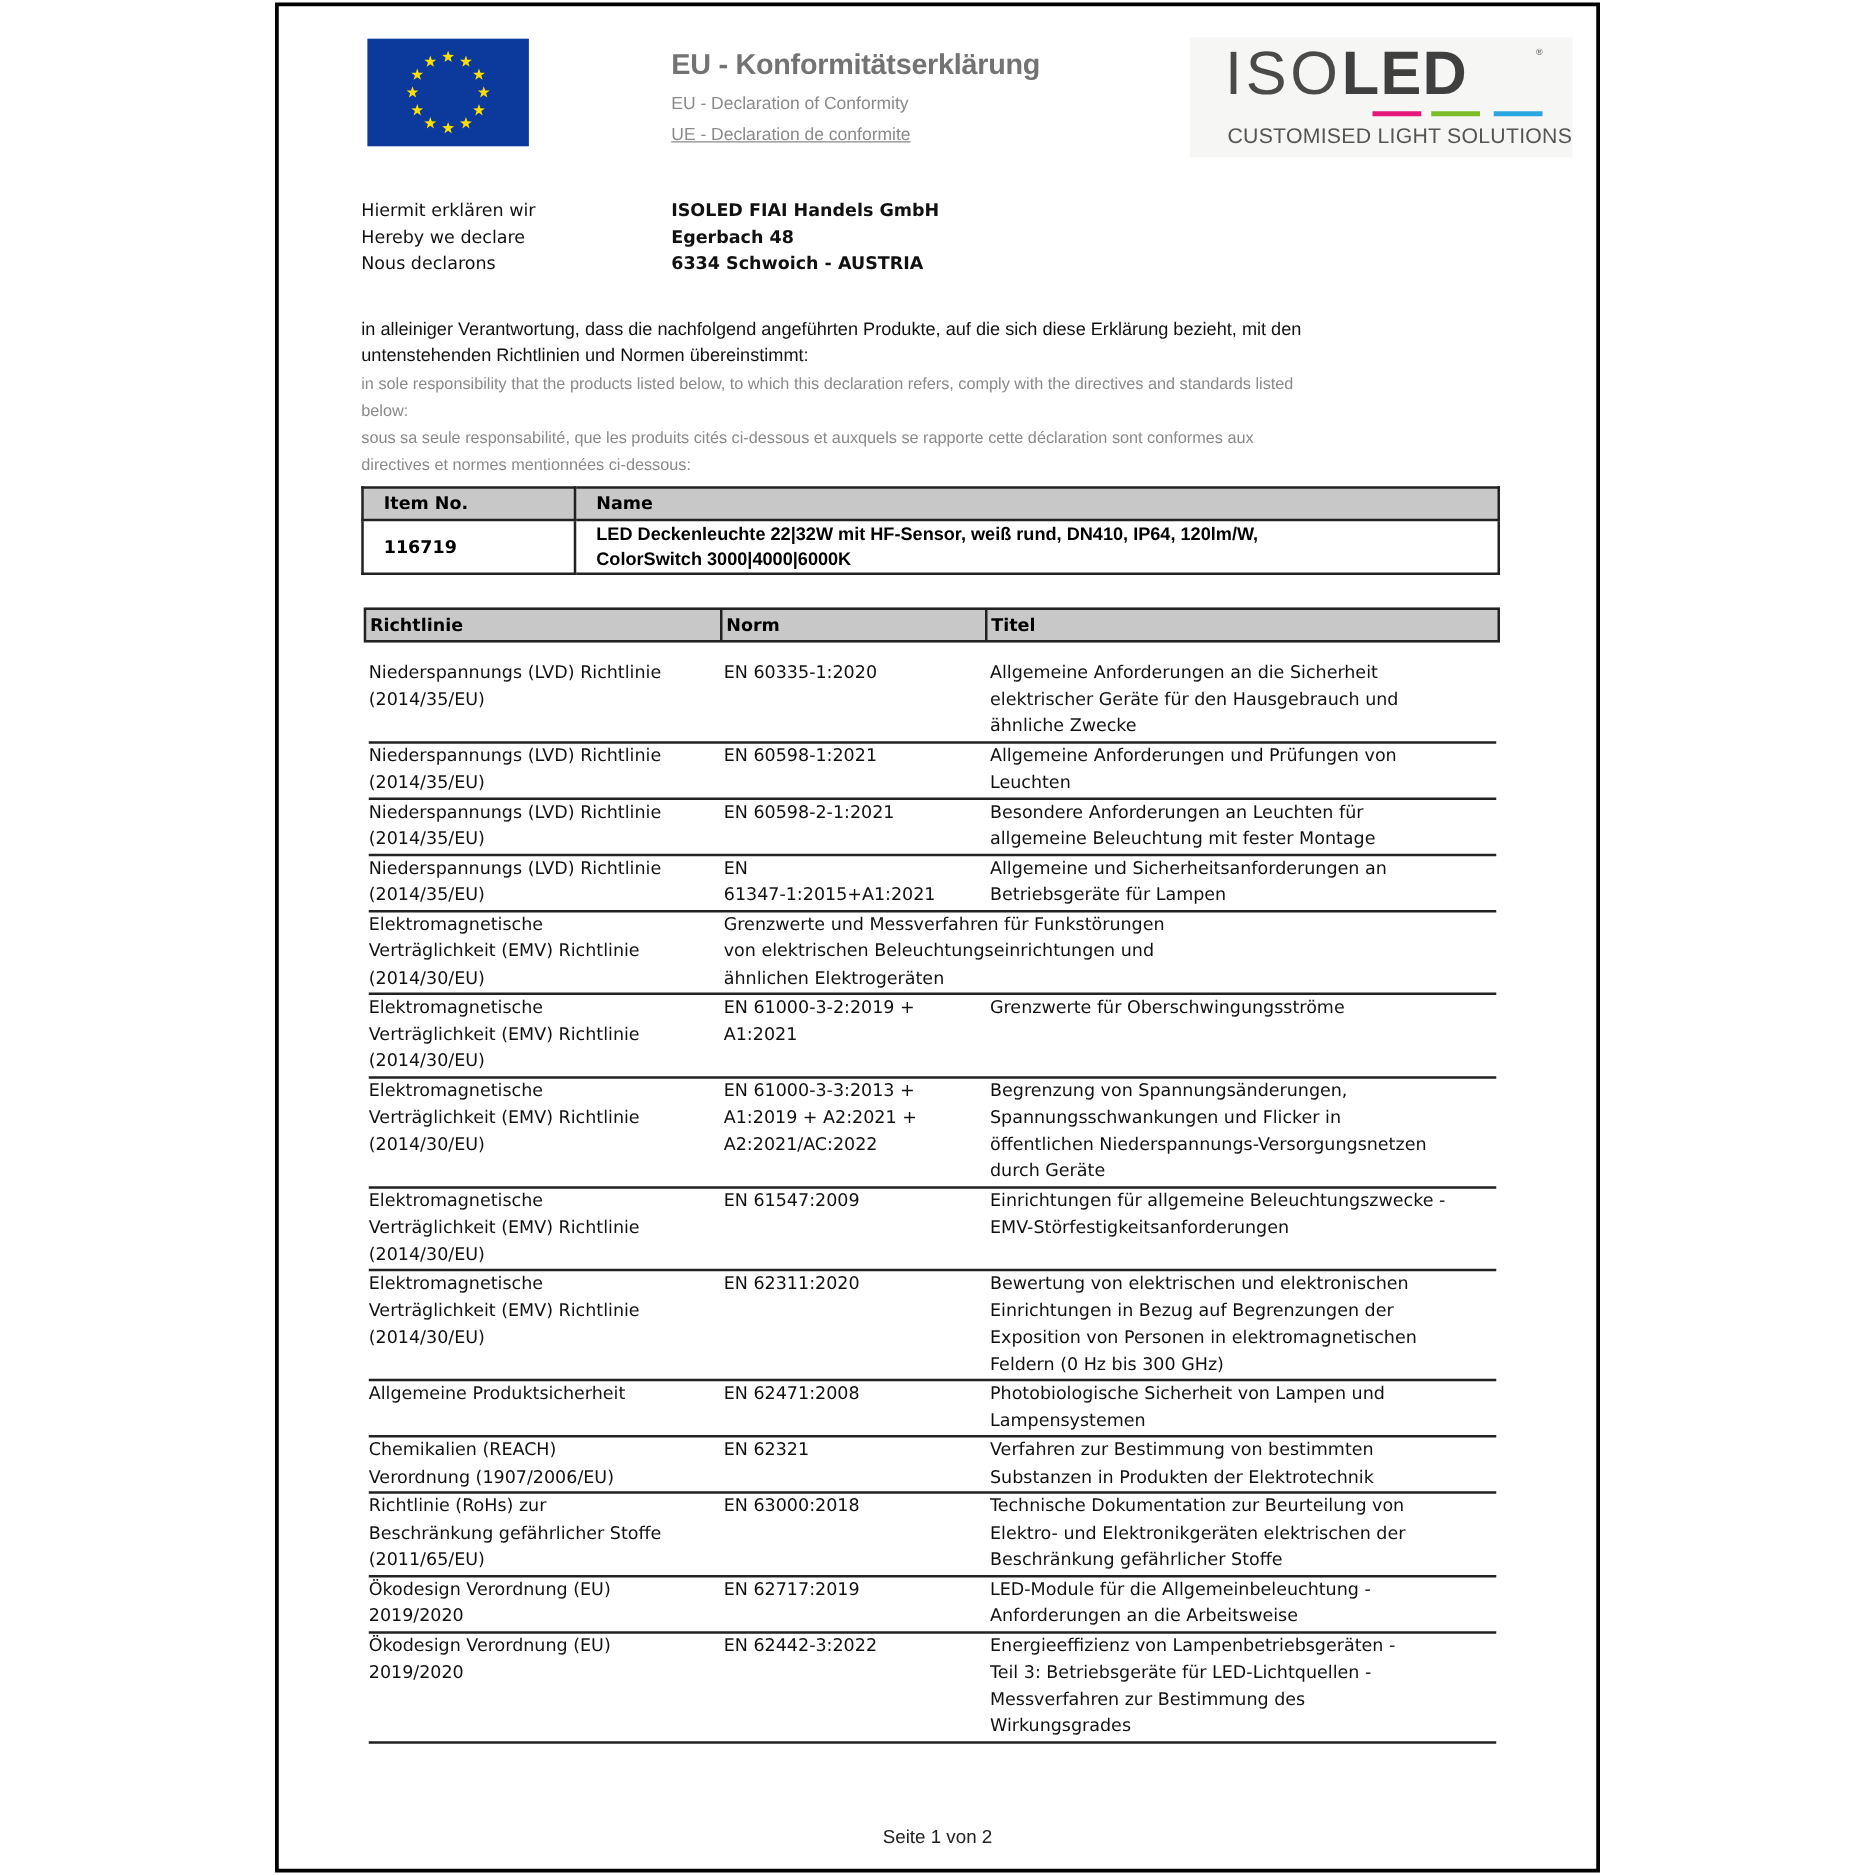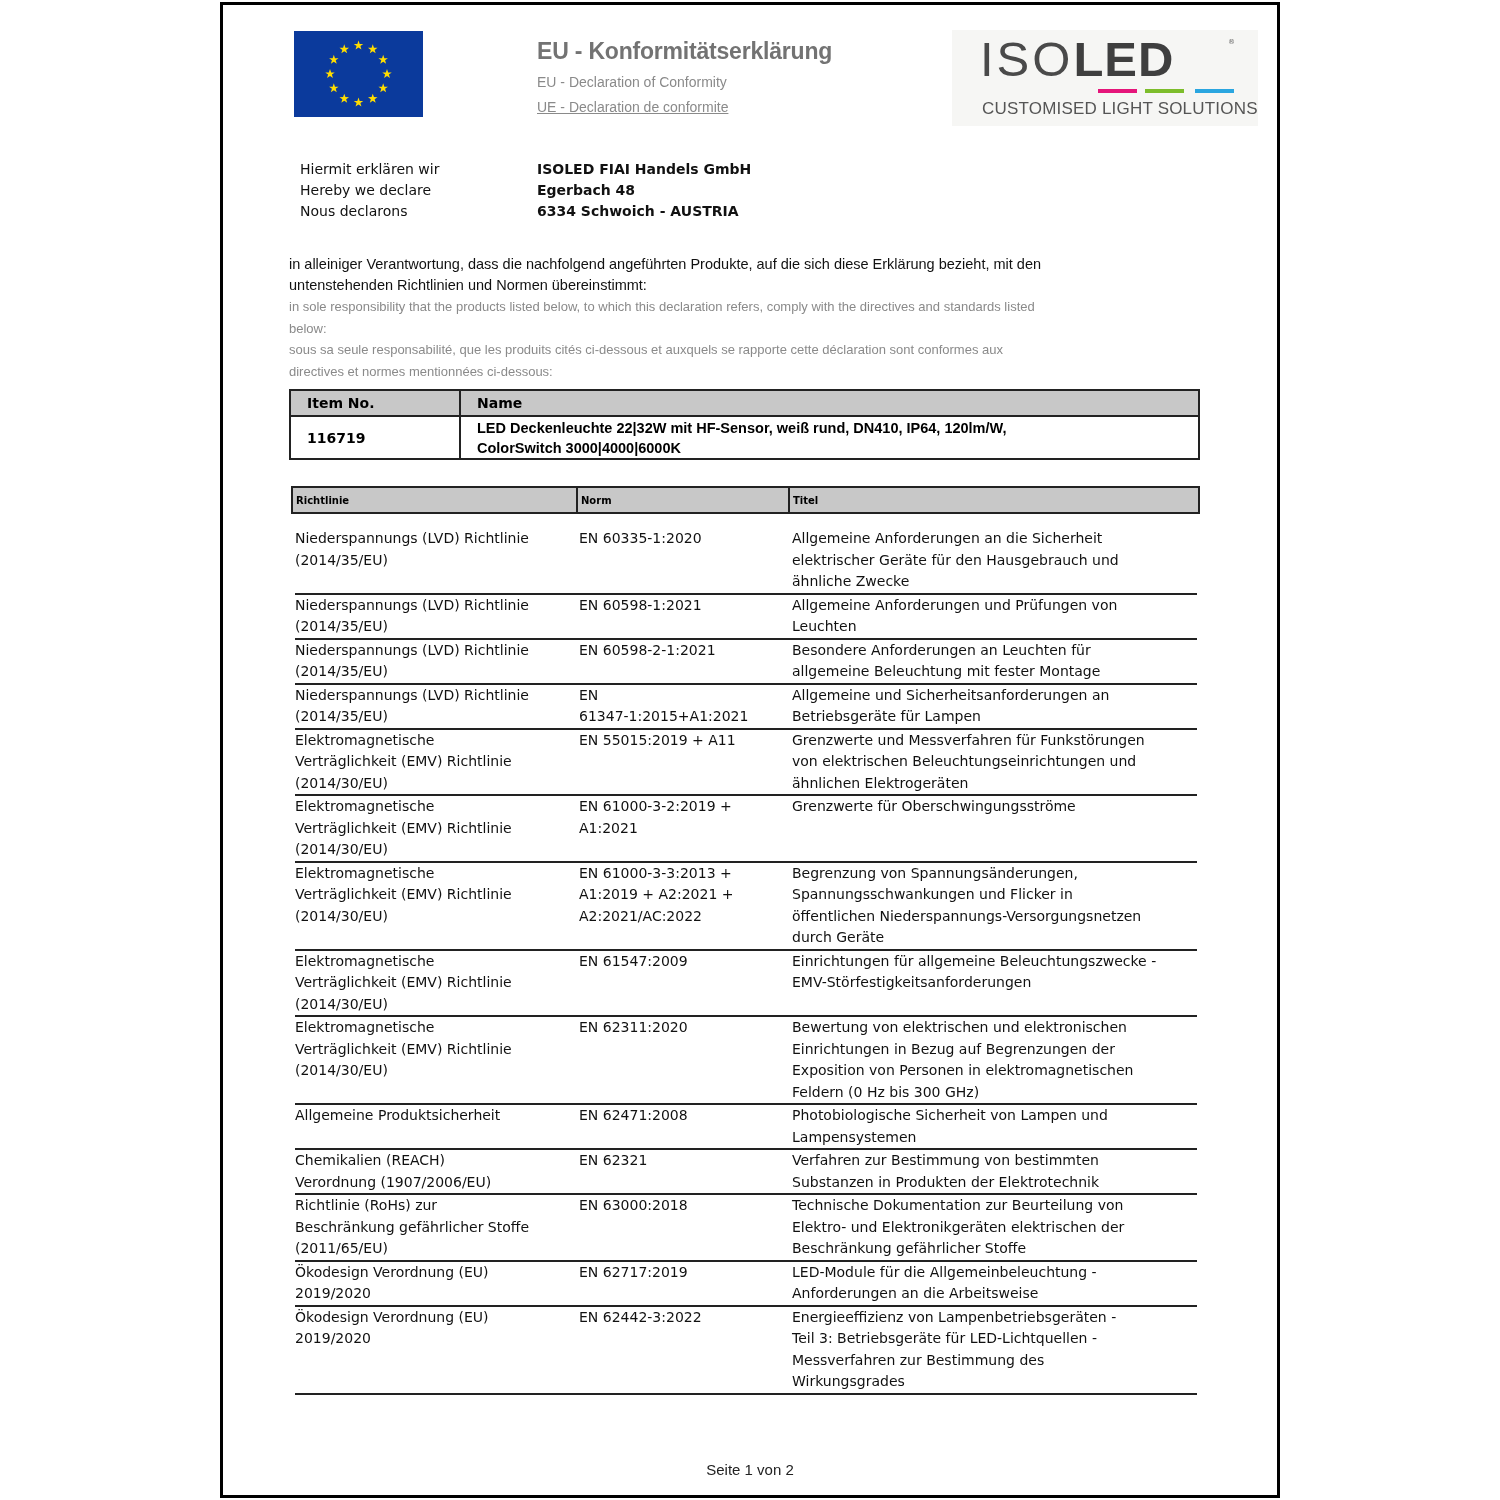--- a/index.html
+++ b/index.html
@@ -44,21 +44,21 @@
   .logo-bar { position: absolute; top: 59px; height: 4px; width: 39px; }
   .logo-bar.b1 { left: 146px; background: #e5157a; }
   .logo-bar.b2 { left: 193px; background: #7dbd2b; }
   .logo-bar.b3 { left: 243px; background: #2aa6e0; }
   .logo-tag {
     position: absolute; left: 30px; top: 69px; font-family: "Liberation Sans", sans-serif;
     font-size: 17px; color: #555; letter-spacing: 0.2px; white-space: nowrap;
   }
 
   
-  .declare-labels { position: absolute; left: 300px; top: 159px; }
+  .declare-labels { position: absolute; left: 289px; top: 159px; }
   .declare-values { position: absolute; left: 537px; top: 159px; }
   .declare-labels div, .declare-values div {
     font-size: 14px; line-height: 21px; height: 21px; white-space: nowrap; color: #111;
   }
   .declare-values div { font-weight: bold; }
 
   
   .intro { position: absolute; left: 289px; top: 254px; width: 760px; }
   .intro .de {
     font-family: "Liberation Sans", sans-serif; font-size: 14.5px; line-height: 21px; color: #111;
@@ -75,21 +75,21 @@
   }
   .item-table th, .item-table td { border: 2px solid #222; text-align: left; padding: 0 16px; vertical-align: middle; }
   .item-table th { background: #c8c8c8; height: 26px; font-family: "DejaVu Sans", sans-serif; font-size: 14px; }
   .item-table td { height: 43px; line-height: 20px; }
   .item-table td.itemno { font-family: "DejaVu Sans", sans-serif; font-size: 14px; }
 
   
   .std-head {
     position: absolute; left: 291px; top: 486px; width: 909px; height: 28px;
     background: #c8c8c8; border: 2px solid #222; display: flex;
-    font-weight: bold; font-size: 10px; line-height: 26px;
+    font-weight: bold; font-size: 14px; line-height: 26px;
   }
   .std-head div { padding-left: 3px; border-right: 2px solid #222; }
   .std-head div:last-child { border-right: none; }
   .std-head .c1 { width: 285px; }
   .std-head .c2 { width: 212px; }
   .std-head .c3 { flex: 1; }
 
   .std-body { position: absolute; left: 295px; top: 528px; width: 902px; }
   .std-row {
     display: flex; border-bottom: 2px solid #222; padding-top: 0px;
@@ -245,23 +245,20 @@
         <div>Allgemeine und Sicherheitsanforderungen an</div>
         <div>Betriebsgeräte für Lampen</div>
       </div>
     </div>
     <div class="std-row">
       <div class="c1">
         <div>Elektromagnetische</div>
         <div>Verträglichkeit (EMV) Richtlinie</div>
         <div>(2014/30/EU)</div>
       </div>
-      <div class="c2">
-        <div>EN 55015:2019 + A11</div>
-      </div>
       <div class="c3">
         <div>Grenzwerte und Messverfahren für Funkstörungen</div>
         <div>von elektrischen Beleuchtungseinrichtungen und</div>
         <div>ähnlichen Elektrogeräten</div>
       </div>
     </div>
     <div class="std-row">
       <div class="c1">
         <div>Elektromagnetische</div>
         <div>Verträglichkeit (EMV) Richtlinie</div>

